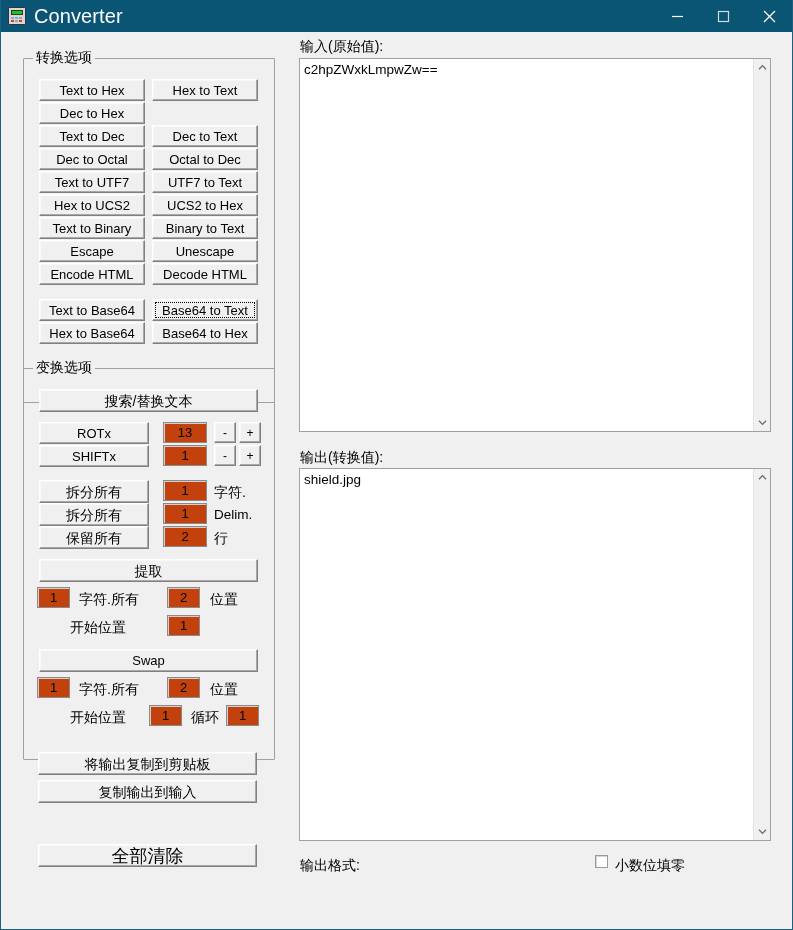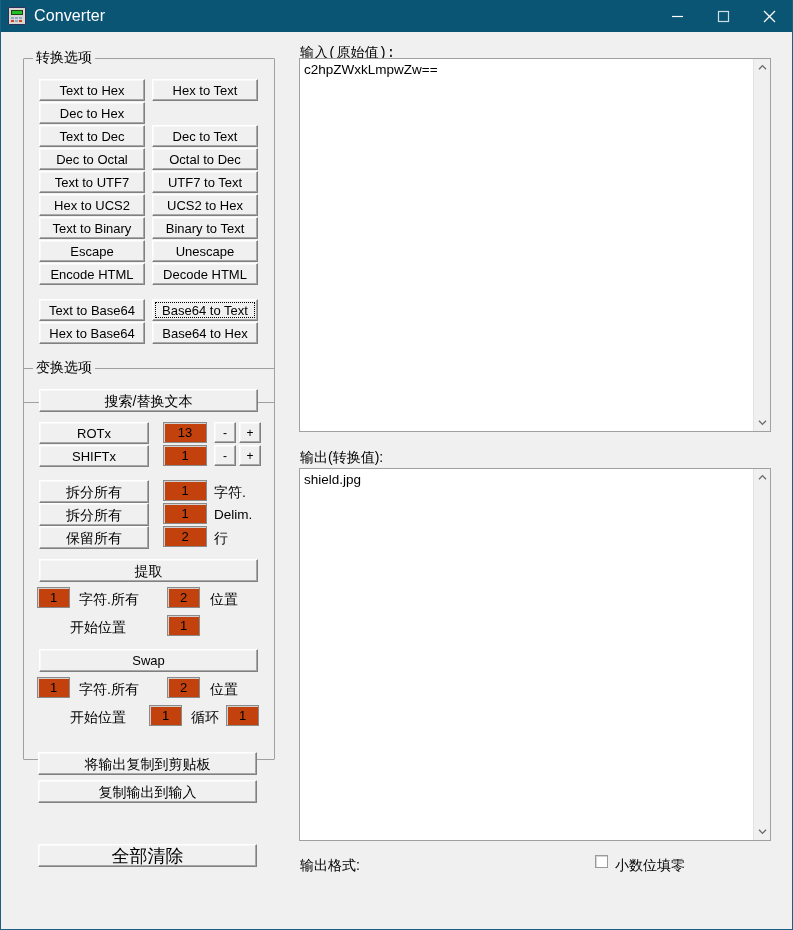--- a/index.html
+++ b/index.html
@@ -41,21 +41,21 @@
   .title-icon .scr {
     position: absolute; left: 2px; top: 2px; right: 2px; height: 5px;
     background: #20c020; border: 1px solid #204020;
   }
   .title-icon .k {
     position: absolute; background: #8fa8c8; width: 3px; height: 2px;
   }
   .title-icon .kr { background: #d04028; }
   .title-text {
     color: #ffffff;
-    font-size: 16px;
+    font-size: 20px;
     letter-spacing: .1px;
     white-space: nowrap;
   }
   .winbtns {
     position: absolute; right: 0; top: 0; height: 32px;
     display: flex;
   }
   .winbtn {
     width: 46px; height: 32px;
     display: flex; align-items: center; justify-content: center;
@@ -343,21 +343,21 @@
       <div class="lbl cn" style="left:46px; top:341px;">开始位置</div>
       <div class="field" style="left:125px; top:336px; width:33px; height:21px;">1</div>
       <div class="lbl cn" style="left:167px; top:341px;">循环</div>
       <div class="field" style="left:202px; top:336px; width:33px; height:21px;">1</div>
     </div>
 
     <div class="btn" style="position:absolute; left:37px; top:748px; width:219px; height:23px; font-size:14px;">复制输出到输入</div>
     <div class="btn" style="position:absolute; left:37px; top:720px; width:219px; height:23px; font-size:14px;">将输出复制到剪贴板</div>
     <div class="btn" style="position:absolute; left:37px; top:790px; width:219px; height:23px; font-size:18px;margin-top:22px;">全部清除</div>
 
-    <div class="sec-label" style="left:299px; top:12px;font-family:Liberation Mono, monospace;">输入(原始值):</div>
+    <div class="sec-label" style="left:299px; top:6px;">输入(原始值):</div>
     <div class="textarea-wrap" style="left:298px; top:26px; width:472px; height:374px;">
       <div class="ta-content">c2hpZWxkLmpwZw==</div>
       <div class="scrollbar">
         <div class="sb-arrow up">
           <svg width="9" height="7" viewBox="0 0 9 7">
               <polyline points="1,5.2 4.5,1.6 8,5.2" fill="none" stroke="#6a6a6a" stroke-width="1.3"></polyline>
             </svg>
         </div>
         <div class="sb-arrow down">
           <svg width="9" height="7" viewBox="0 0 9 7">

